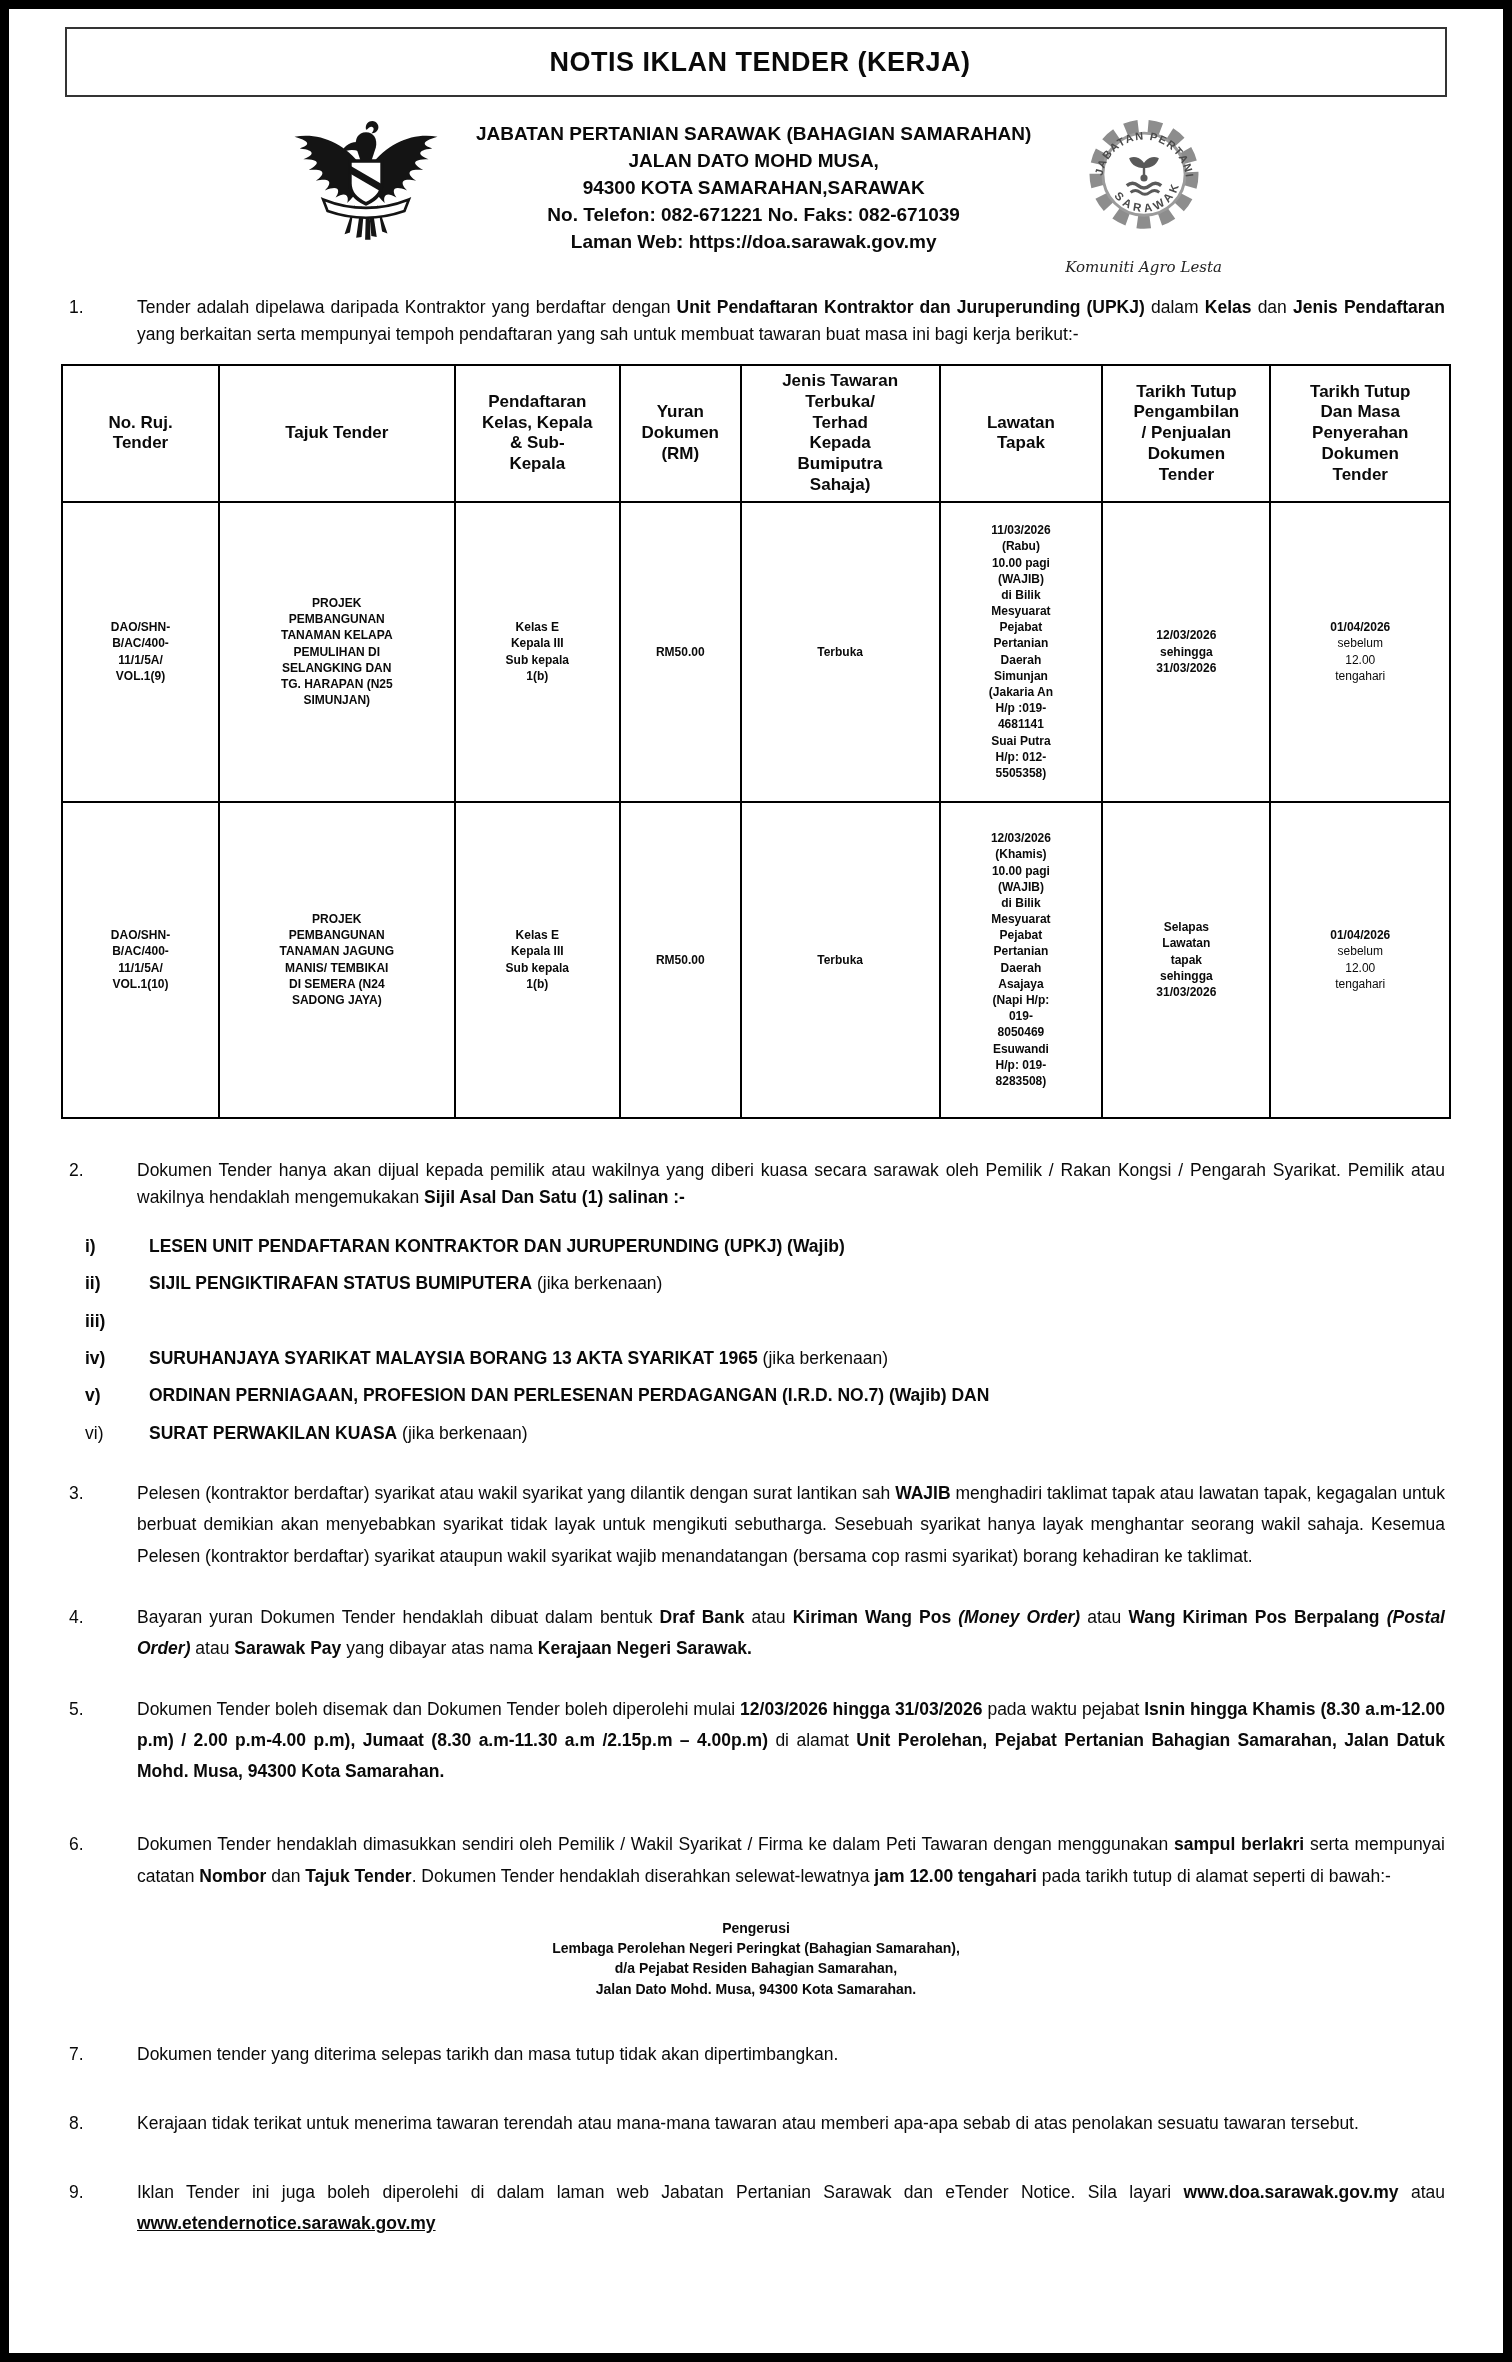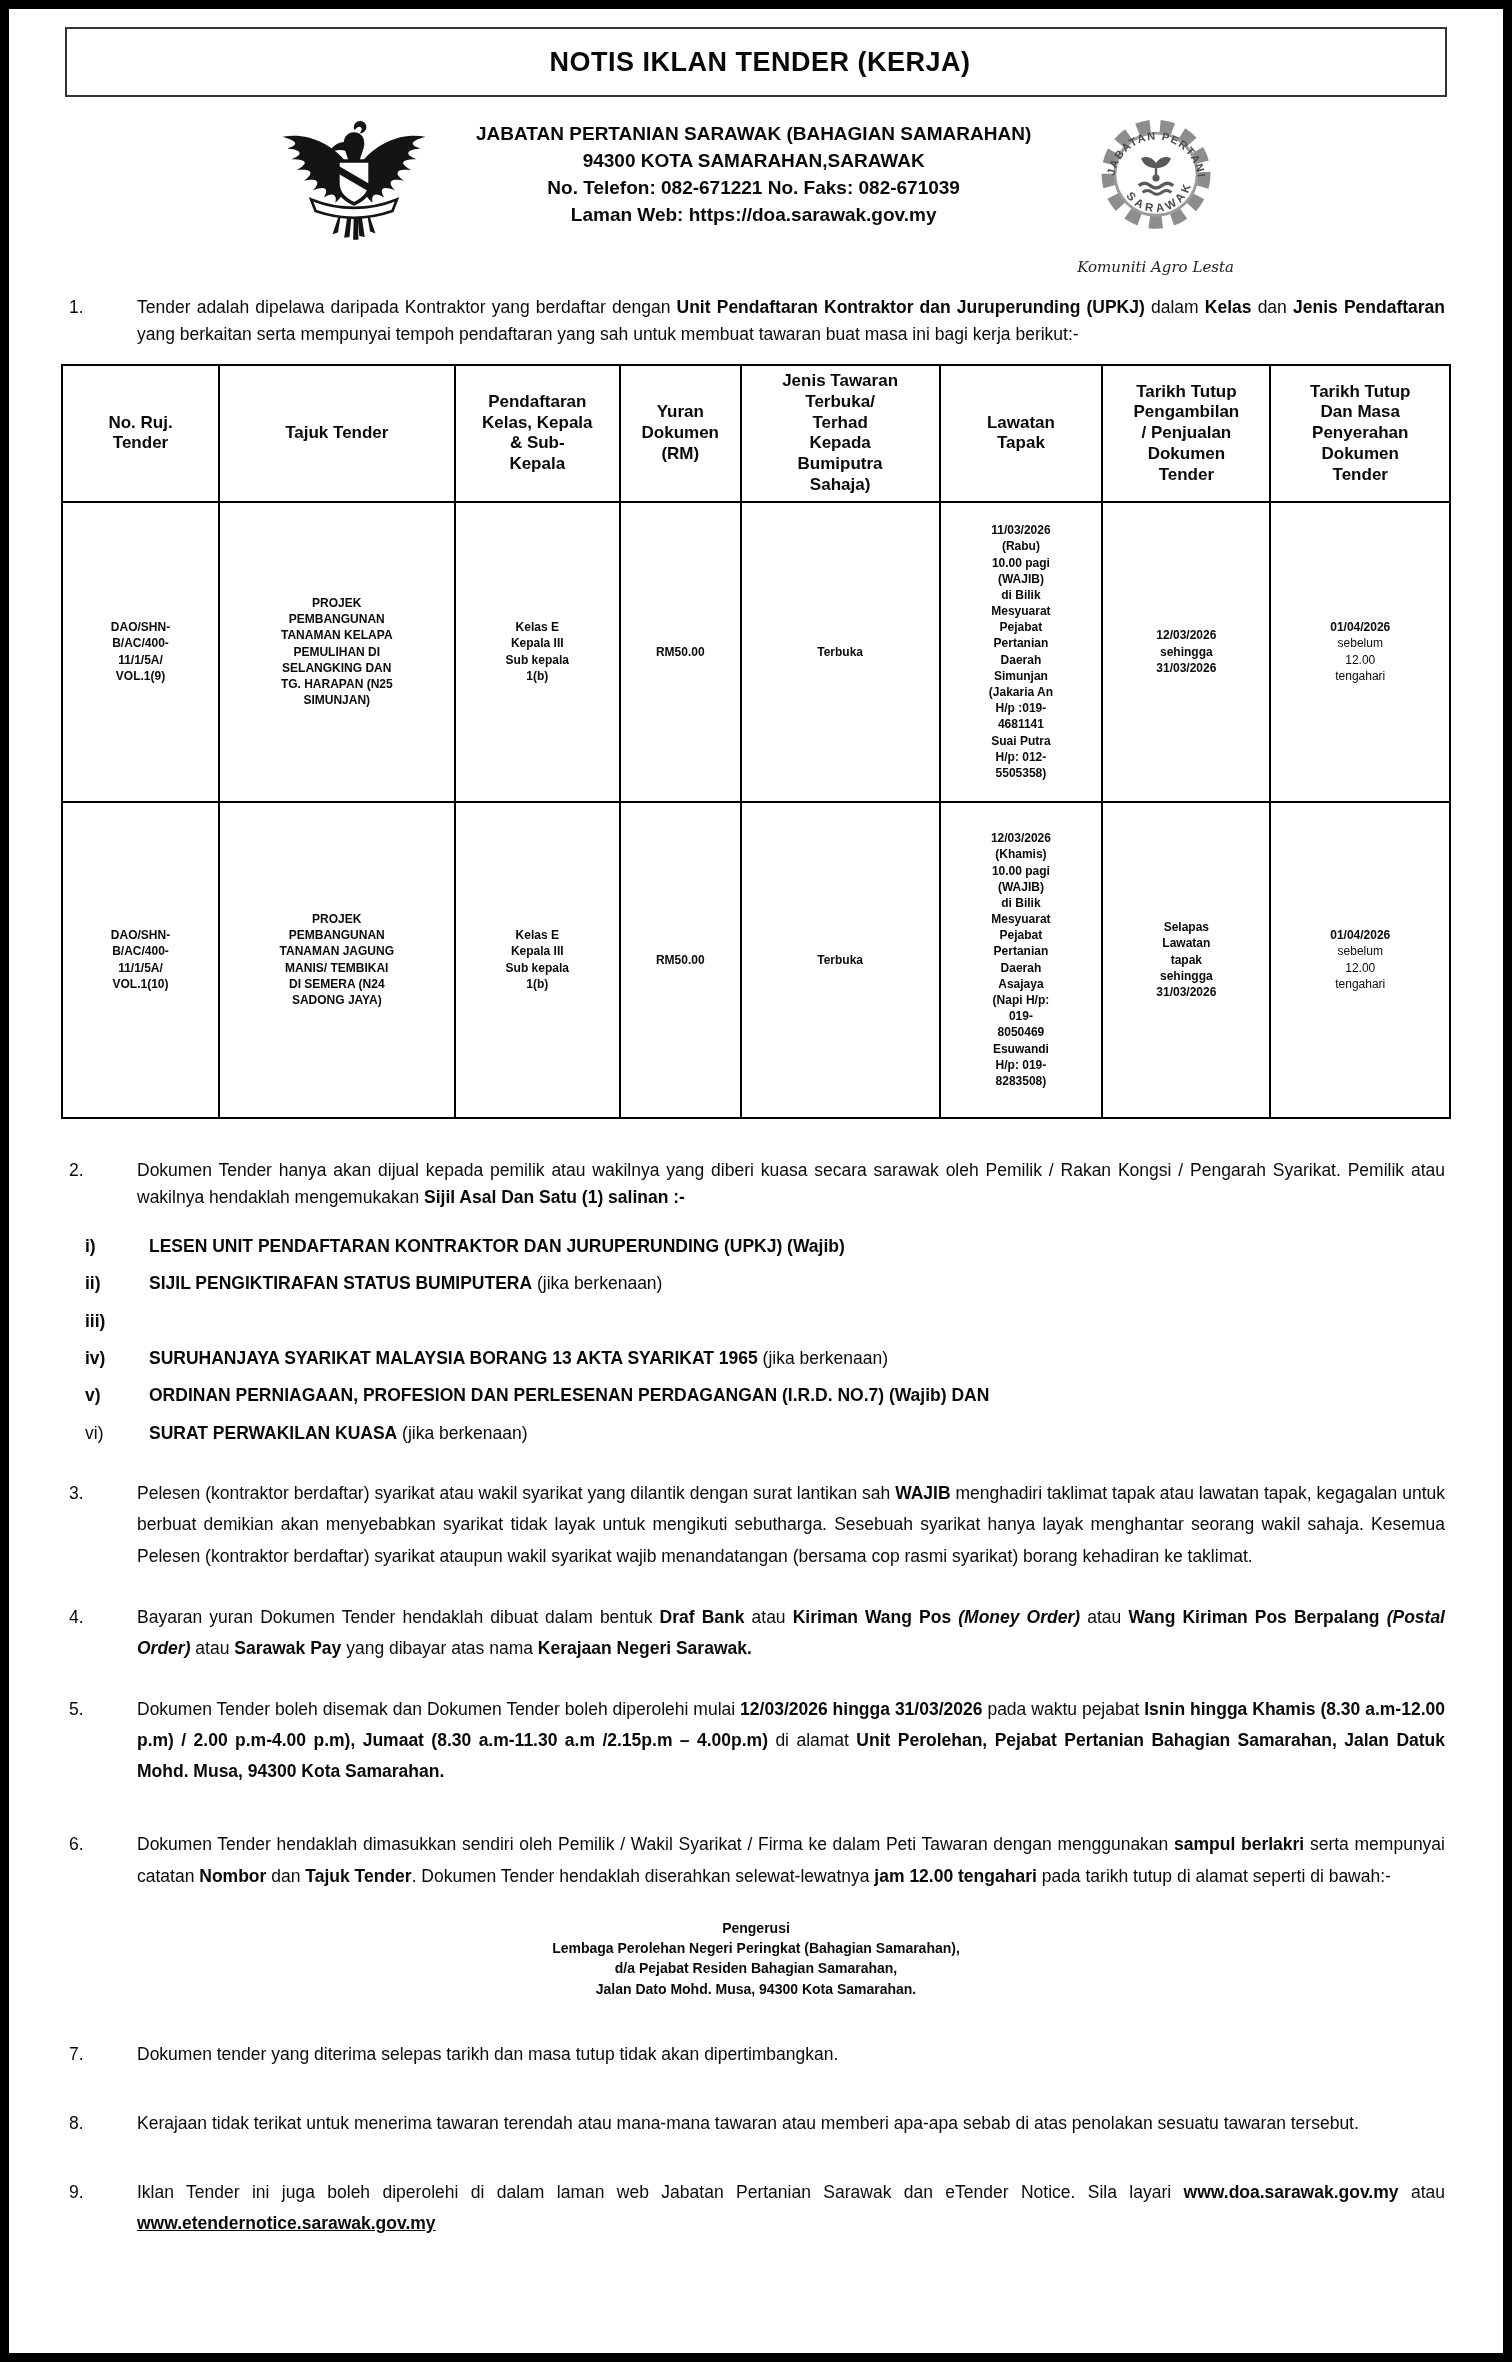--- a/index.html
+++ b/index.html
@@ -3,21 +3,21 @@
 <meta charset="utf-8">
 <style>
   * { margin:0; padding:0; box-sizing:border-box; }
   html,body { background:#e8e8e8; }
   body { width:1512px; font-family:"Liberation Sans", sans-serif; color:#0a0a0a; }
   .page { width:1512px; min-height:2362px; background:#fff; border:9px solid #000; padding:12px 52px 10px; position:relative; }
 
   .title-box { border:2px solid #343434; height:70px; display:flex; align-items:center; justify-content:center; margin:6px 4px 16px; }
   .title-box h1 { font-size:27px; font-weight:700; letter-spacing:.5px;margin-left:8px; }
 
-  .header { display:flex; align-items:flex-start; justify-content:center; gap:46px; margin:2px 30px 18px; }
+  .header { display:flex; align-items:flex-start; justify-content:center; gap:34px; margin:2px 30px 18px; }
   .hdr-center { text-align:center; font-weight:700; font-size:19px; line-height:1.42; padding-top:8px; }
   .logo-wrap { display:flex; flex-direction:column; align-items:center; }
   .gear-caption { font-family:"DejaVu Serif", serif; font-style:italic; font-size:15px; color:#222; margin-top:11px; }
 
   .para { display:flex; font-size:17.5px; line-height:1.78; text-align:justify; margin:0 6px 30px 8px; }
   .para .num { flex:0 0 68px; font-weight:400; }
   .para .ptext { flex:1; }
   .tight { line-height:1.55; margin-bottom:16px; }
 
   .b { font-weight:700; }
@@ -65,20 +65,21 @@
             <path d="M67 57 l36 21 v9 l-36 -21 z"></path>
             <path d="M72 101 l-11 33 6 -2 5 -30 z M79 103 l-5 35 6 -1 3 -33 z M85 104 l-1 36 6 0 -1 -36 z M92 103 l5 34 -6 -1 -3 -32 z M98 101 l11 32 -6 -2 -5 -29 z"></path>
             <path d="M37 95 q48 19 96 0 l-5 13 q-43 15 -86 0 z" fill="#fff" stroke="#141414" stroke-width="3"></path>
           </g>
         </svg>
       </span>
     </div>
 
     <div class="hdr-center">
       <div>JABATAN PERTANIAN SARAWAK (BAHAGIAN SAMARAHAN)</div>
+      <div>JALAN DATO MOHD MUSA,</div>
       <div>94300 KOTA SAMARAHAN,SARAWAK</div>
       <div>No. Telefon: 082-671221 No. Faks: 082-671039</div>
       <div>Laman Web: https://doa.sarawak.gov.my</div>
     </div>
 
     <div class="logo-wrap">
       <span>
         <svg width="134" height="130" viewBox="0 0 140 136">
           <defs>
             <path id="arcTop" d="M 26 72 A 44 44 0 1 1 114 72"></path>

